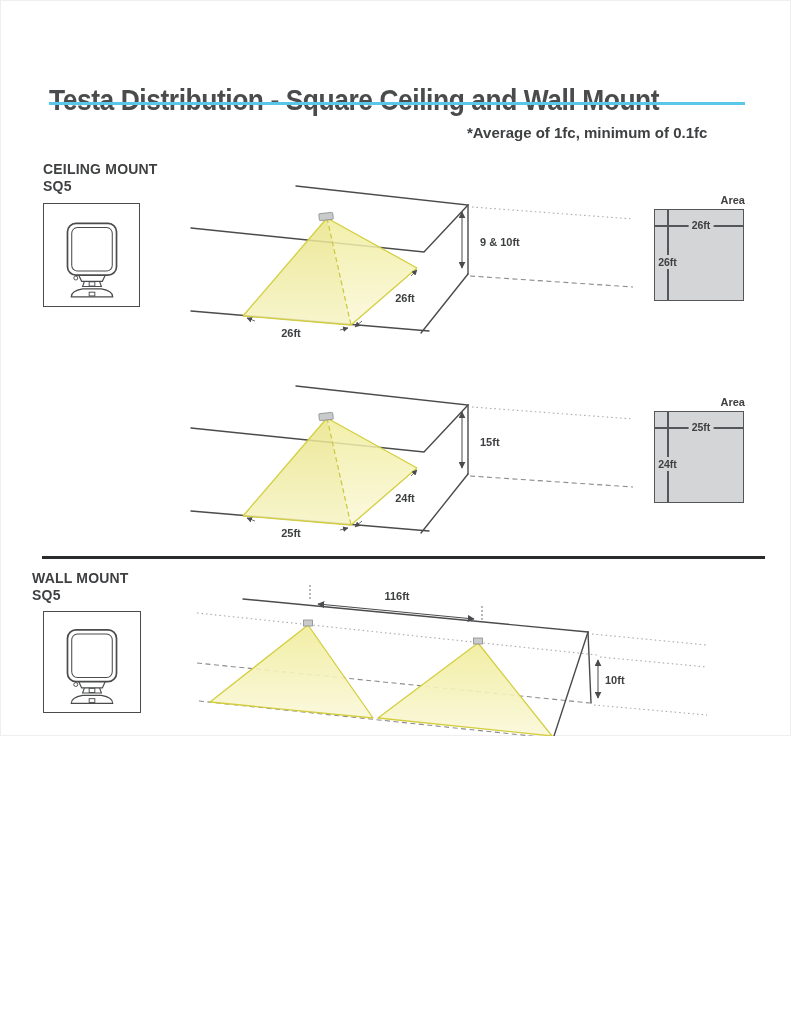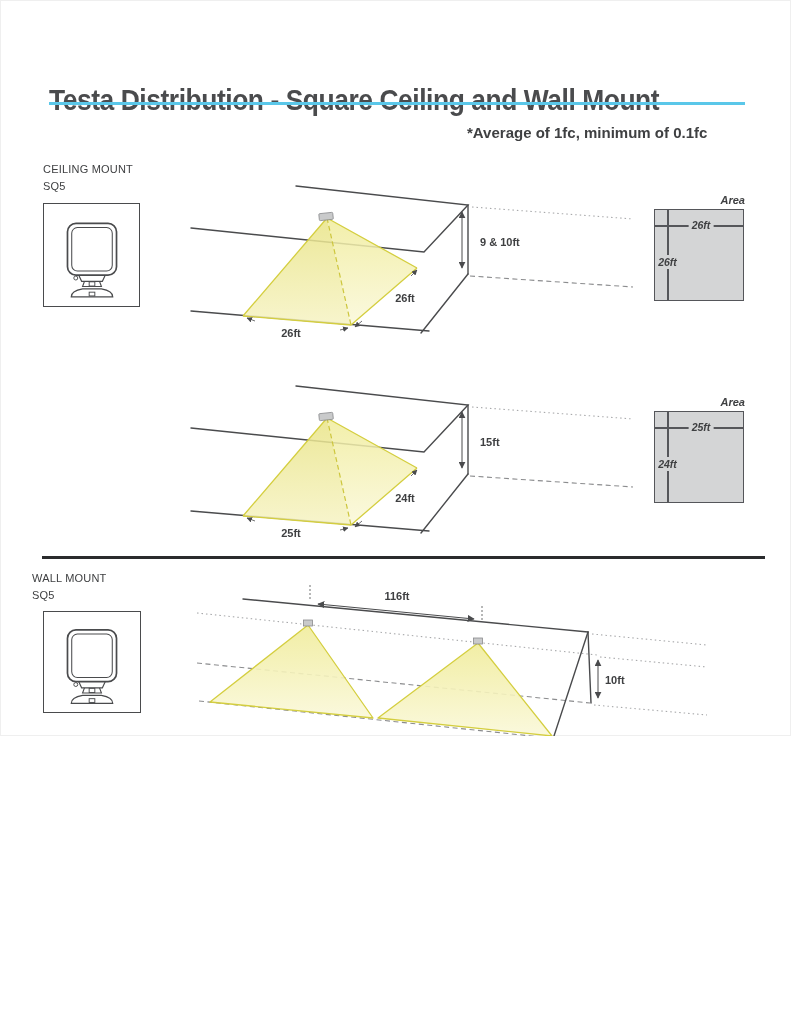--- a/index.html
+++ b/index.html
@@ -10,27 +10,27 @@
   }
   .abs{position:absolute;}
   
   .title{
     left:49px;top:63px;font-size:30px;font-weight:bold;color:#4a4b4d;
     letter-spacing:-0.5px;white-space:nowrap;transform:scaleX(.88);transform-origin:left top;
   }
   .title-rule{left:49px;top:102px;width:696px;height:3px;background:#5ac7e9;}
   .note{left:467px;top:124px;font-size:15px;font-weight:bold;color:#3f4042;white-space:nowrap;}
   
-  .mount-label{font-size:11px;font-weight:normal;color:#3f4042;letter-spacing:.2px;line-height:17px;}
+  .mount-label{font-size:14px;font-weight:bold;color:#3f4042;letter-spacing:.2px;line-height:17px;}
   .icon-box{
     border:1.6px solid #4a4b4d;background:#fff;display:flex;align-items:flex-end;justify-content:center;
   }
   .divider{left:42px;top:556px;width:723px;height:2.6px;background:#2a2b2d;}
   
-  .area-wrap{width:91px;font-style:italic;}
+  .area-wrap{width:91px;}
   .area-title{font-size:11px;font-weight:bold;text-align:right;color:#3f4042;margin-bottom:3px;}
   .area-square{position:relative;width:88px;height:90px;background:#d4d5d6;border:1.5px solid #55565a;}
   .area-hline{position:absolute;left:0;right:0;top:15px;height:1.5px;background:#55565a;}
   .area-vline{position:absolute;top:0;bottom:0;left:12px;width:1.5px;background:#55565a;}
   .area-hdim{
     position:absolute;top:15px;left:50%;transform:translate(-42%,-50%);
     background:#d4d5d6;padding:0 3px;font-size:10.5px;font-weight:bold;white-space:nowrap;
   }
   .area-vdim{
     position:absolute;left:12.5px;top:52px;transform:translate(-50%,-50%);

